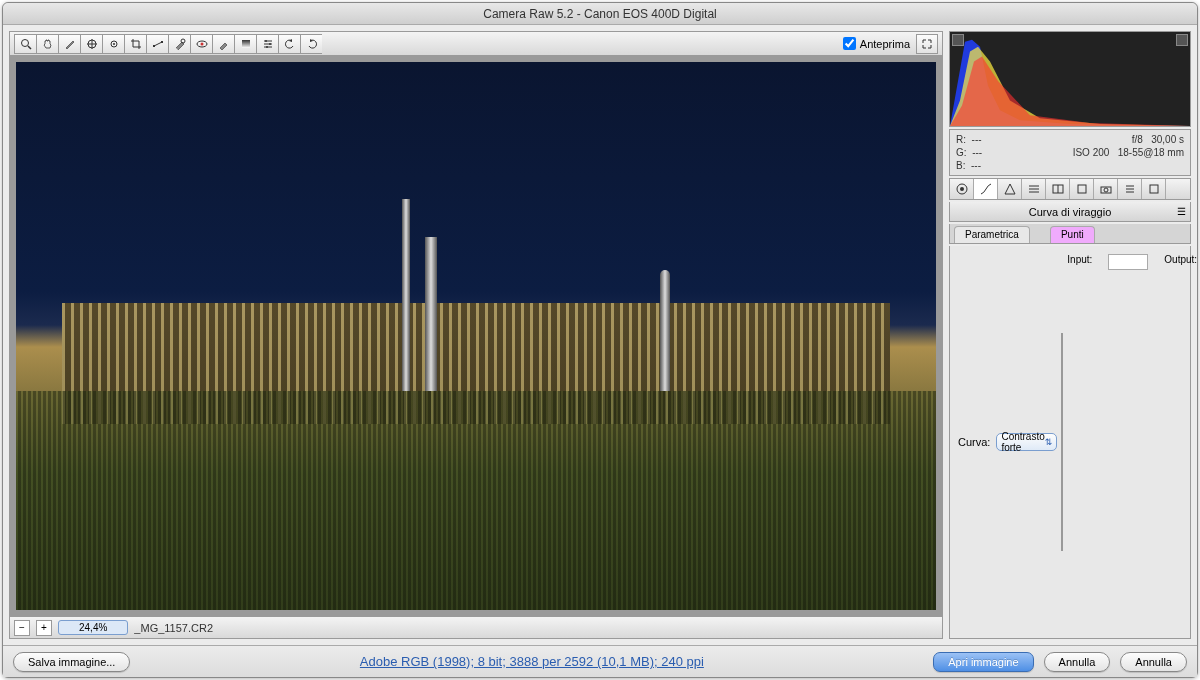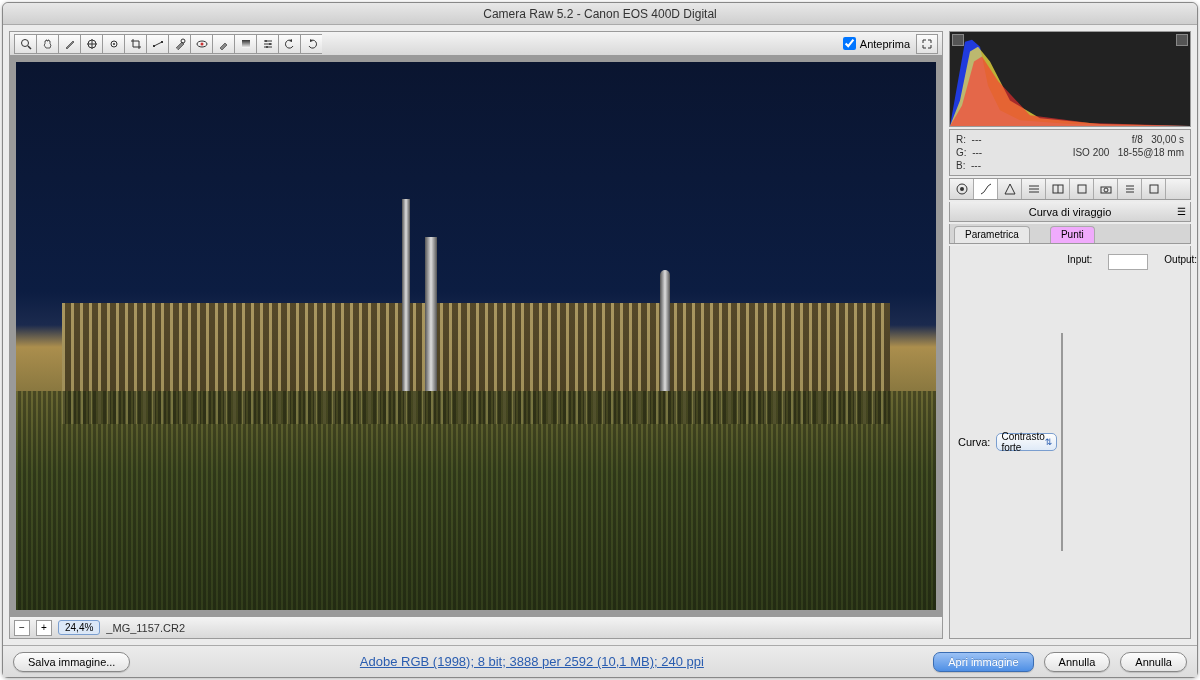--- a/index.html
+++ b/index.html
@@ -26,21 +26,21 @@
   linear-gradient(#7a6a3a,#5c5026); filter: blur(0.3px); }
 .photo::after { content:""; position:absolute; bottom:0; left:0; right:0; height:40%; background:
   repeating-linear-gradient(90deg, rgba(60,80,30,0.4) 0 2px, rgba(30,40,15,0.6) 2px 5px); }
 .tower { position:absolute; background: linear-gradient(90deg,#555,#ddd,#555); }
 .t1 { left:42%; bottom:40%; width:8px; height:35%; }
 .t2 { left:44.5%; bottom:40%; width:12px; height:28%; }
 .t3 { left:70%; bottom:40%; width:10px; height:22%; border-radius: 5px 5px 0 0; }
 
 .status-bar { height: 22px; background: linear-gradient(#f4f4f4,#d9d9d9); border-top: 1px solid #9a9a9a; display: flex; align-items: center; font-size: 11px; padding: 0 4px; gap: 6px; }
 .zoom-btn { width: 16px; height: 16px; border: 1px solid #999; background: #fff; display: flex; align-items: center; justify-content: center; font-size: 10px; cursor:pointer; }
-.zoom-val { border: 1px solid #7a9ecf; background: #dce8f7; padding: 1px 6px; border-radius: 3px; font-size: 10px; }
+.zoom-val { border: 1px solid #7a9ecf; background: #dce8f7; padding: 1px 20px; border-radius: 3px; font-size: 10px; }
 .status-bar .fname { flex: 1; text-align: left; color: #333; }
 
 .right-pane { width: 242px; display: flex; flex-direction: column; gap: 2px; }
 .histogram-box { height: 96px; border: 1px solid #9a9a9a; background: #222; position: relative; }
 .histogram-box svg { width: 100%; height: 100%; }
 .hist-toggle { position: absolute; top: 2px; width: 12px; height: 12px; background: #555; border: 1px solid #888; }
 
 .info-box { border: 1px solid #9a9a9a; background: #e4e4e4; padding: 3px 6px; font-size: 10px; display: flex; }
 .info-col { flex: 1; }
 .info-col div { line-height: 13px; color: #333; }

